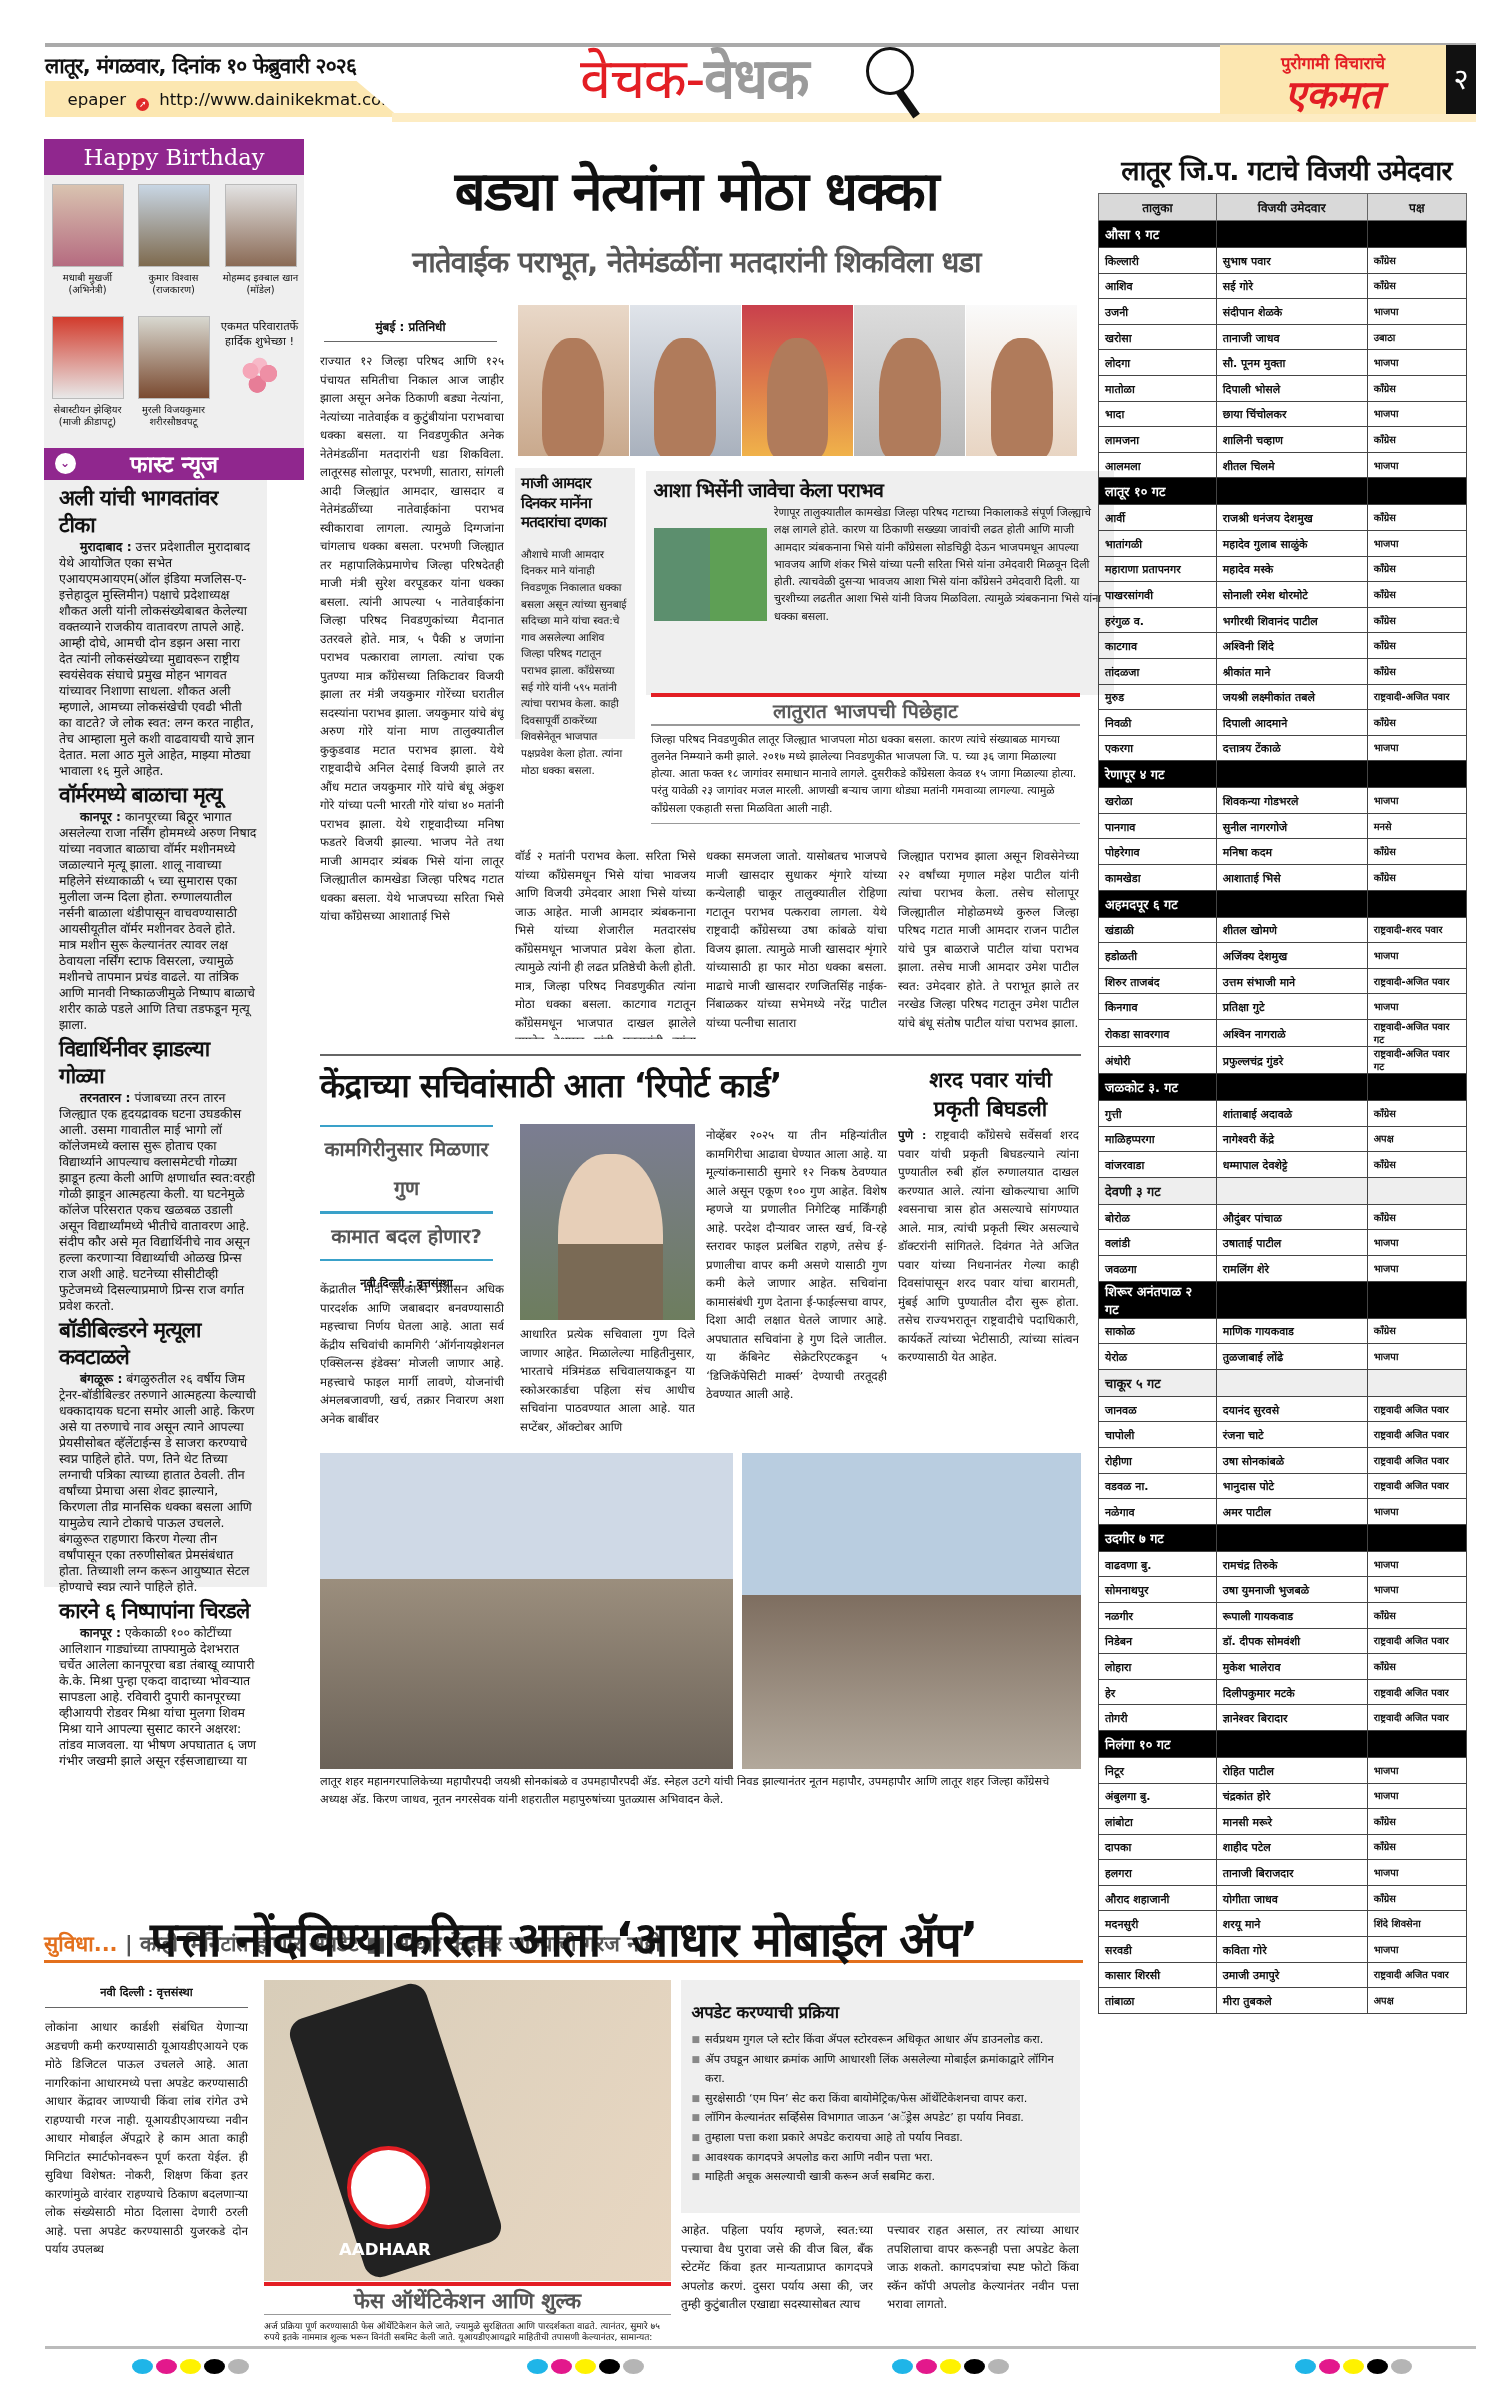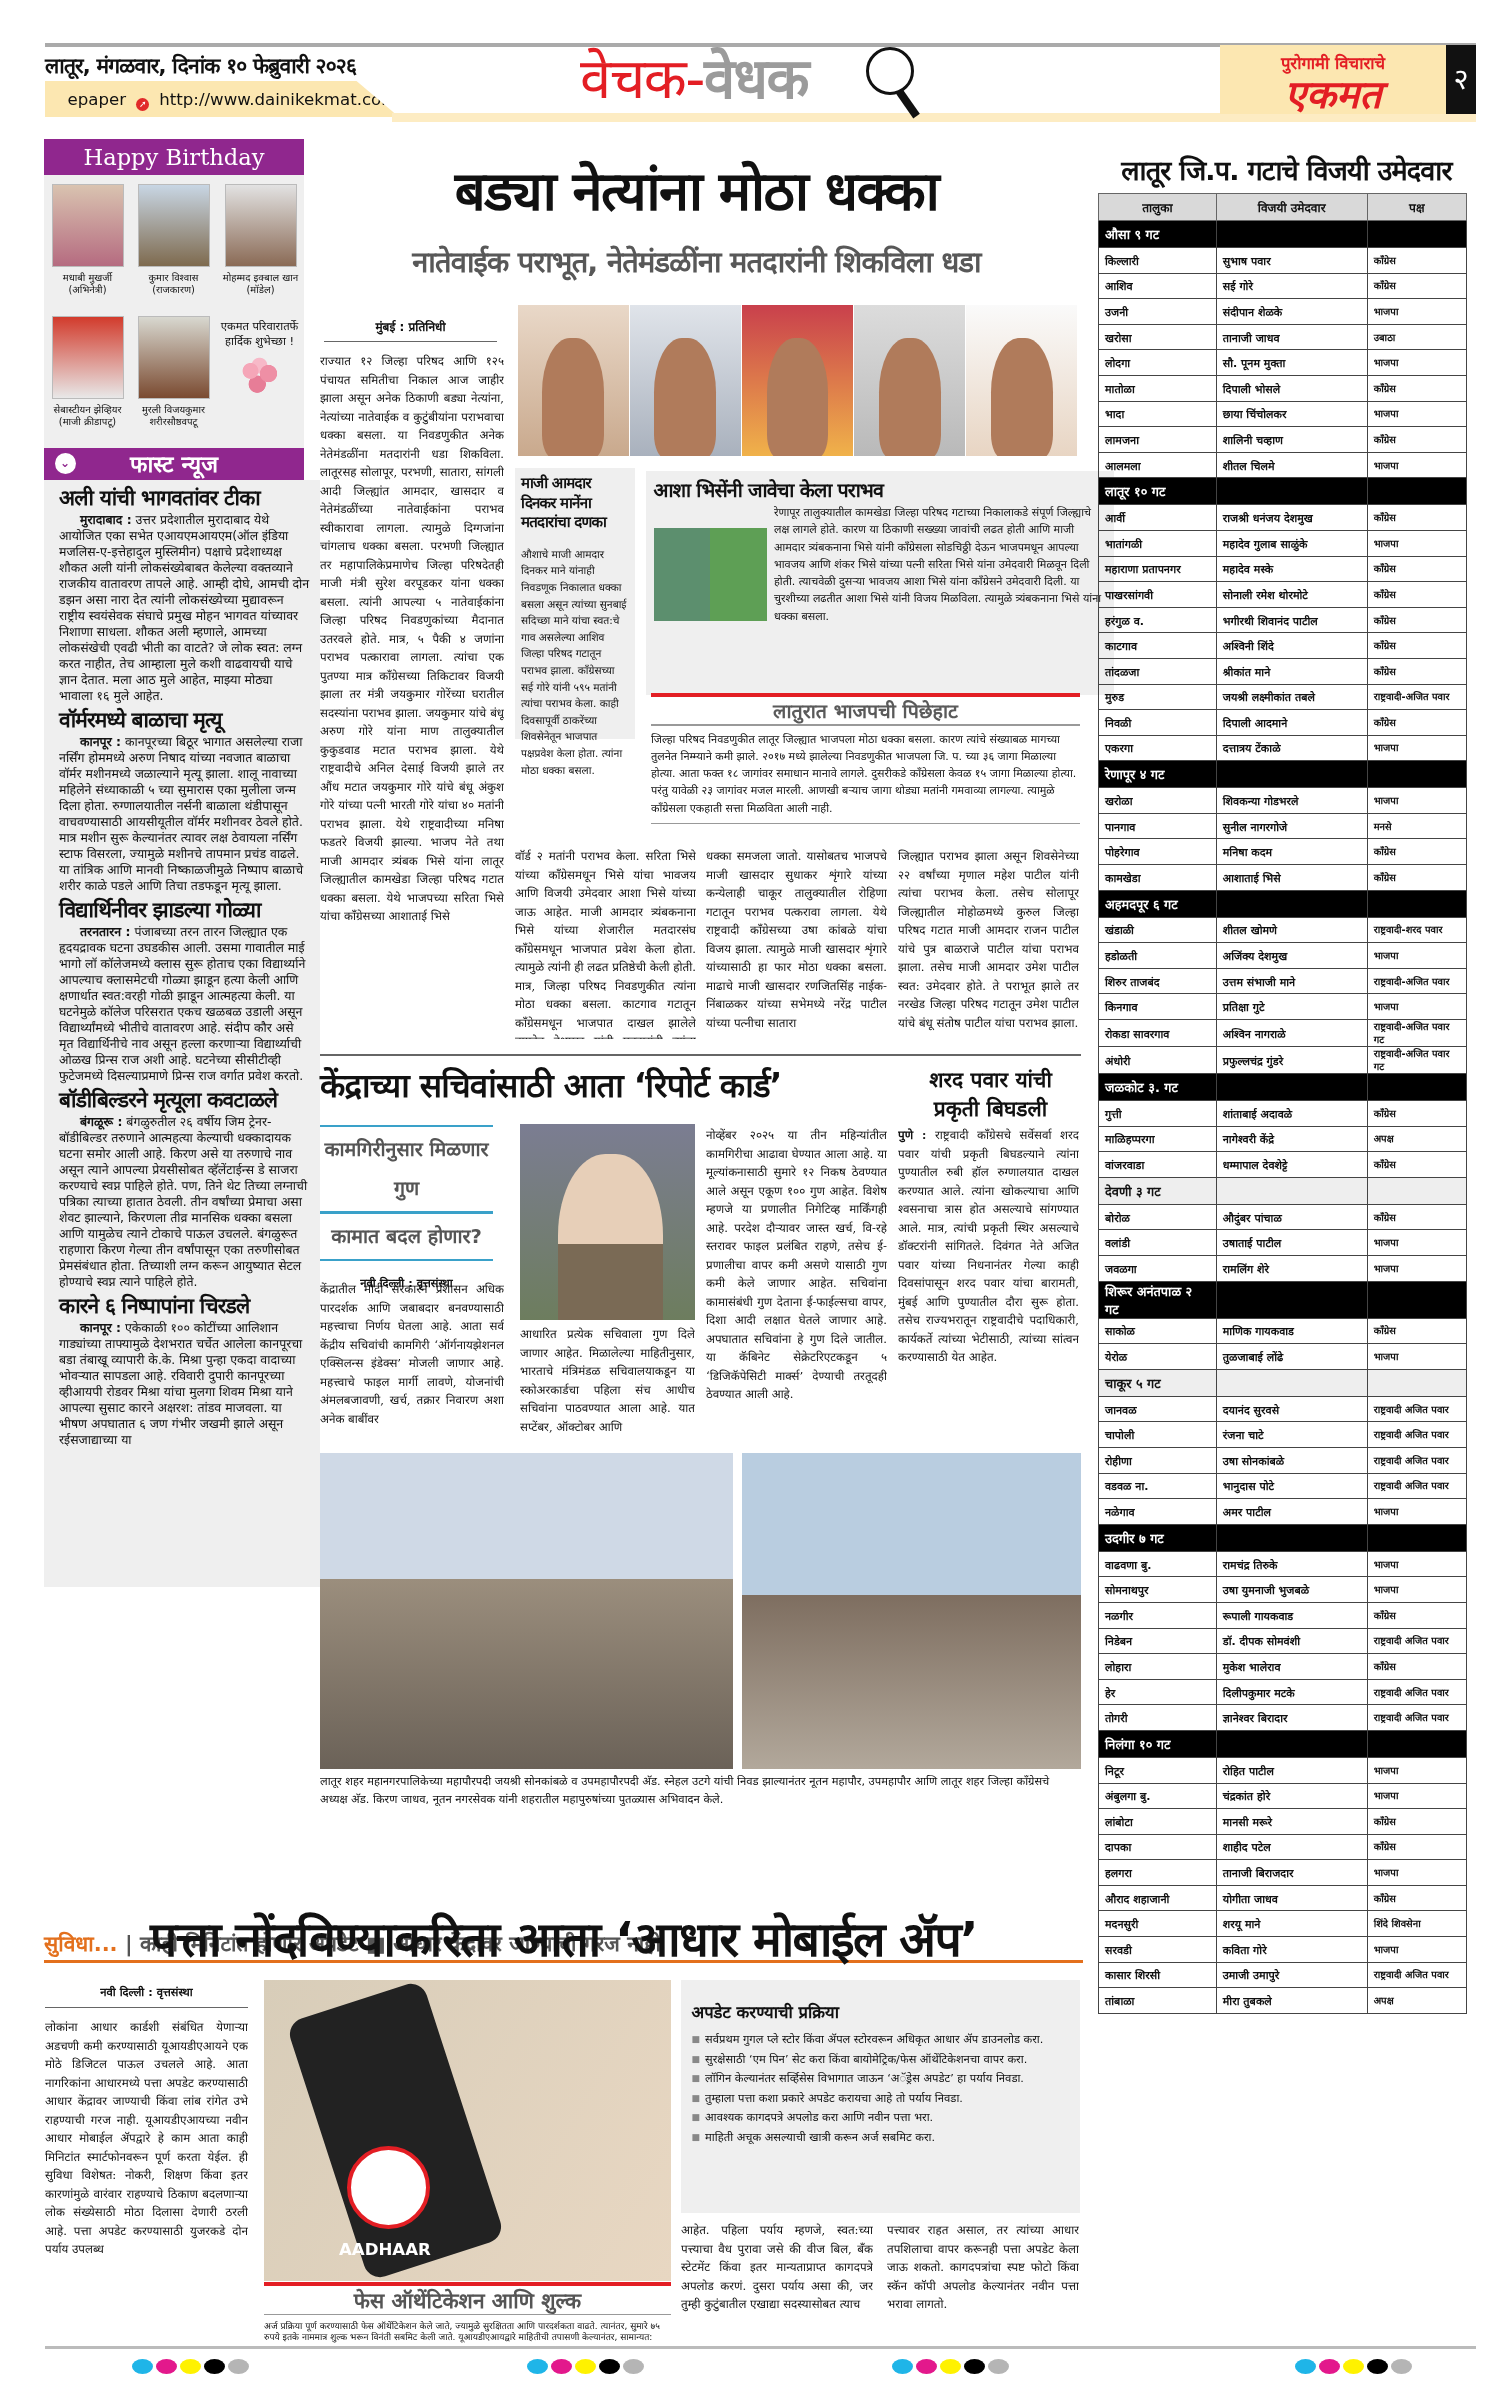--- a/index.html
+++ b/index.html
@@ -22,21 +22,21 @@
 
 
 .bday-box{left:44px;top:139px;width:260px;height:316px;background:#efefef}
 .bday-head{left:44px;top:139px;width:260px;height:36px;background:#90278e;color:#fff;font-family:"DejaVu Serif",serif;font-size:22.6px;text-align:center;line-height:36px}
 .bday-item{width:75px;text-align:center;font-size:9.8px;line-height:12.8px}
 .photo{width:72px;height:83px;border:1.5px solid #bbb;margin:0 auto 4.5px}
 .wish{font-size:11.3px;text-align:center;width:83px;line-height:15px}
 .bouquet{width:45px;height:53px;margin:6px auto 0;background:radial-gradient(circle at 30% 30%,#f5a6b8 0 7.5px,transparent 8.3px),radial-gradient(circle at 70% 35%,#ee8fa5 0 8.3px,transparent 9px),radial-gradient(circle at 50% 20%,#f7b9c8 0 7.5px,transparent 8.3px),radial-gradient(circle at 45% 55%,#e77d97 0 8.3px,transparent 9px);border-radius:30% 30% 40% 40%}
 .fast-head{left:44px;top:448px;width:260px;height:32px;background:#90278e;color:#fff;font-size:22.6px;font-weight:bold;text-align:center;line-height:32px}
 .fast-head .chev{position:absolute;left:10.5px;top:5.3px;width:21px;height:21px;border-radius:50%;background:#fff;color:#90278e;font-size:12px;line-height:21px}
-.fast-box{left:44px;top:480px;width:276px;height:1107px;background:#efefef;padding:4.5px 10.5px 0 15px}
+.fast-box{left:44px;top:480px;width:223px;height:1107px;background:#efefef;padding:4.5px 10.5px 0 15px}
 .brief h3{font-size:21px;font-weight:bold;line-height:27px;letter-spacing:-0.8px}
 .brief p{font-size:12.4px;line-height:16px;text-align:left;margin-bottom:3px}
 .brief .city{font-weight:bold;padding-left:21px}
 
 
 .main-head{left:316px;top:162px;width:761px;font-size:54px;font-weight:bold;line-height:60px;text-align:center;letter-spacing:-1.5px}
 .sub-head{left:316px;top:241px;width:761px;font-size:29px;font-weight:bold;color:#585858;text-align:center;letter-spacing:-0.8px}
 .byline{left:324px;top:318px;width:173px;font-size:12px;font-weight:bold;text-align:center;border-bottom:1.5px solid #666;padding-bottom:6px}
 .col-text{font-size:11.7px;line-height:18.5px;text-align:justify;font-family:"DejaVu Serif",serif}
 .photos{left:518px;top:305px;width:559px;height:151px;display:flex;gap:1.5px}
@@ -232,20 +232,21 @@
   <div class="dev"></div>
   <div class="logo"></div>
   <div style="position:absolute;left:75px;top:260px;font-size:16.6px;font-weight:bold;color:#fff">AADHAAR</div>
 </div>
 <div class="abs fees-head">फेस ऑथेंटिकेशन आणि शुल्क</div>
 <div class="abs" style="left:264px;top:2321px;width:407px;height:22.6px;font-size:9px;line-height:11.3px;overflow:hidden">अर्ज प्रक्रिया पूर्ण करण्यासाठी फेस ऑथेंटिकेशन केले जाते, ज्यामुळे सुरक्षितता आणि पारदर्शकता वाढते. त्यानंतर, सुमारे ७५ रुपये इतके नाममात्र शुल्क भरून विनंती सबमिट केली जाते. यूआयडीएआयद्वारे माहितीची तपासणी केल्यानंतर, सामान्यत: काही दिवसांपासून ते दोन आठवड्यांच्या आत आधारमधील नवीन पत्ता अपडेट होतो.</div>
 <div class="abs update-box">
   <h4>अपडेट करण्याची प्रक्रिया</h4>
   <ul>
     <li>सर्वप्रथम गुगल प्ले स्टोर किंवा ॲपल स्टोरवरून अधिकृत आधार ॲप डाउनलोड करा.</li>
+    <li>ॲप उघडून आधार क्रमांक आणि आधारशी लिंक असलेल्या मोबाईल क्रमांकाद्वारे लॉगिन करा.</li>
     <li>सुरक्षेसाठी ‘एम पिन’ सेट करा किंवा बायोमेट्रिक/फेस ऑथेंटिकेशनचा वापर करा.</li>
     <li>लॉगिन केल्यानंतर सर्व्हिसेस विभागात जाऊन ‘अॅड्रेस अपडेट’ हा पर्याय निवडा.</li>
     <li>तुम्हाला पत्ता कशा प्रकारे अपडेट करायचा आहे तो पर्याय निवडा.</li>
     <li>आवश्यक कागदपत्रे अपलोड करा आणि नवीन पत्ता भरा.</li>
     <li>माहिती अचूक असल्याची खात्री करून अर्ज सबमिट करा.</li>
   </ul>
 </div>
 <div class="abs col-text" style="left:681px;top:2221px;width:192px;height:120px;overflow:hidden">आहेत. पहिला पर्याय म्हणजे, स्वत:च्या पत्त्याचा वैध पुरावा जसे की वीज बिल, बँक स्टेटमेंट किंवा इतर मान्यताप्राप्त कागदपत्रे अपलोड करणं. दुसरा पर्याय असा की, जर तुम्ही कुटुंबातील एखाद्या सदस्यासोबत त्याच</div>
 <div class="abs col-text" style="left:887px;top:2221px;width:192px;height:120px;overflow:hidden">पत्त्यावर राहत असाल, तर त्यांच्या आधार तपशिलाचा वापर करूनही पत्ता अपडेट केला जाऊ शकतो. कागदपत्रांचा स्पष्ट फोटो किंवा स्कॅन कॉपी अपलोड केल्यानंतर नवीन पत्ता भरावा लागतो.</div>
 

